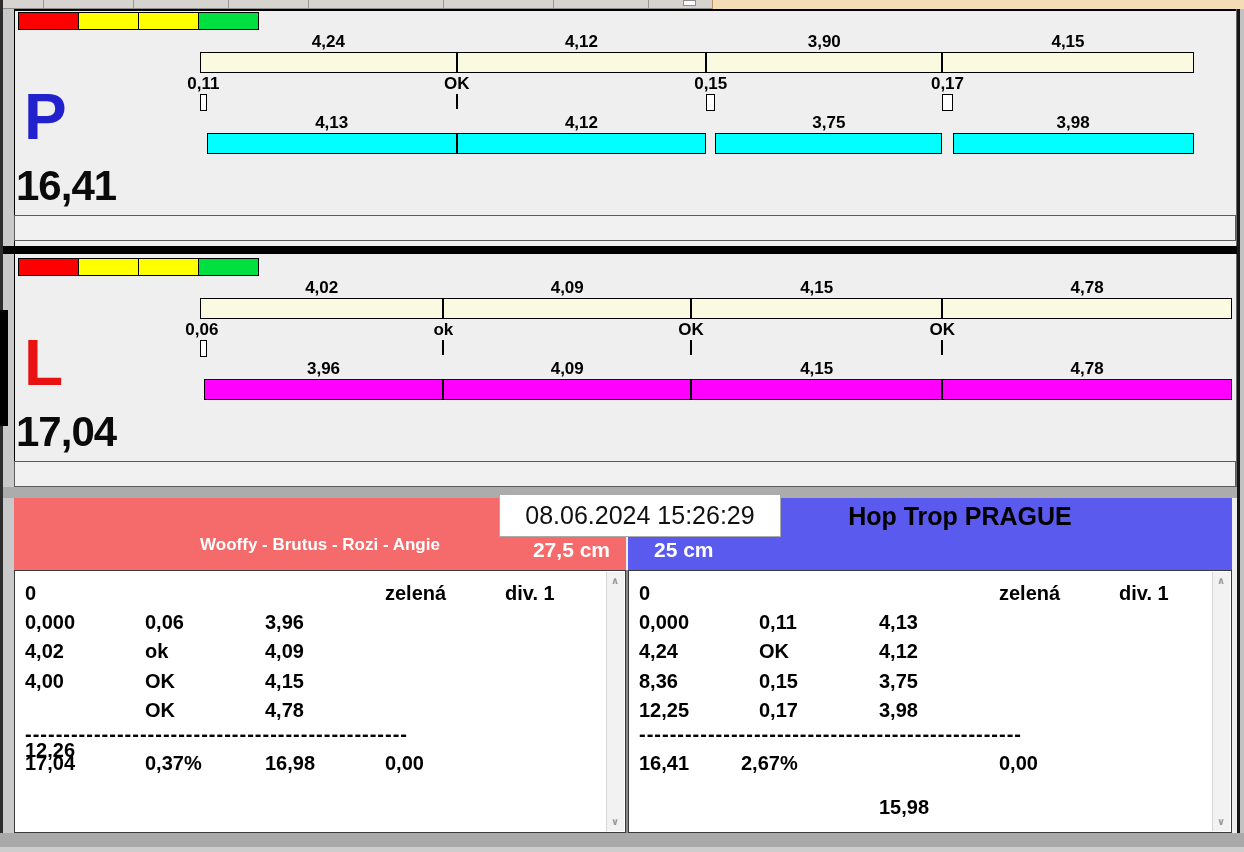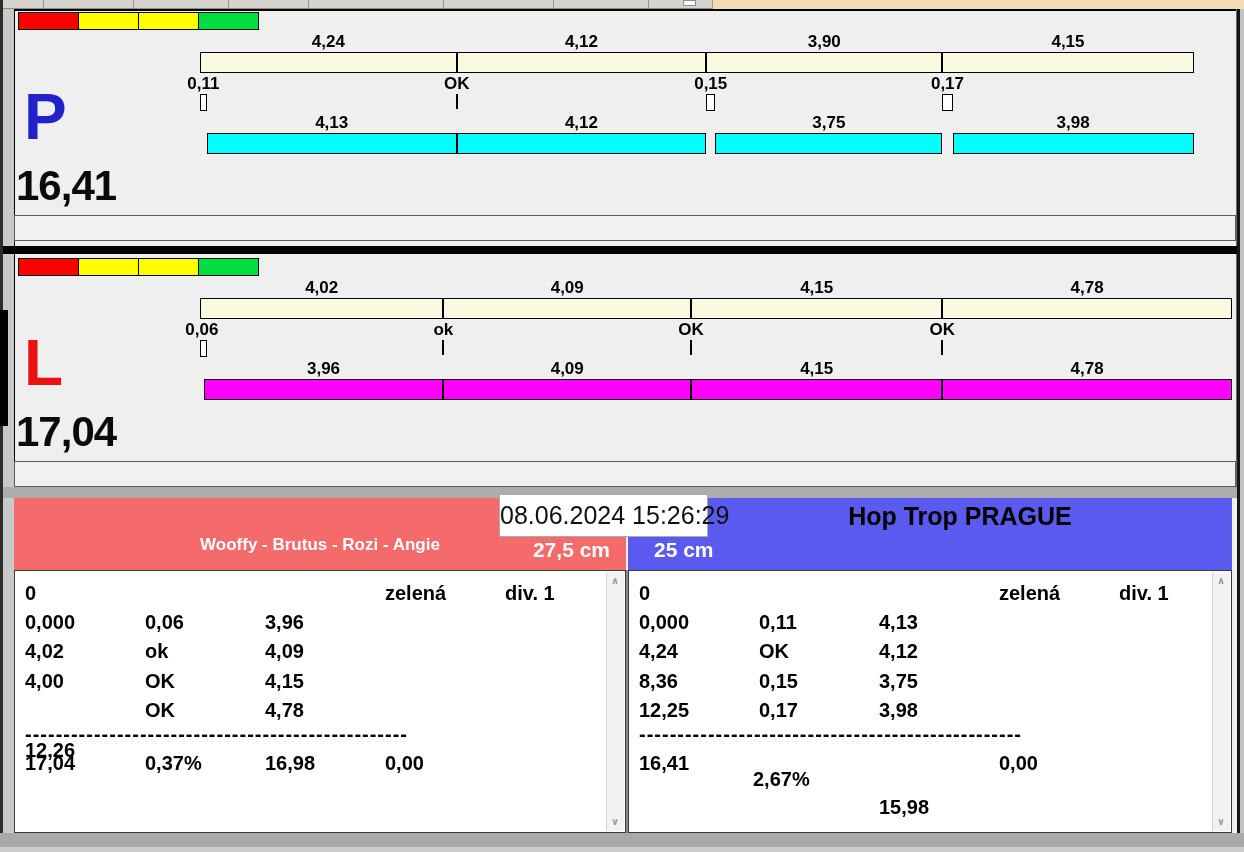--- a/index.html
+++ b/index.html
@@ -17,21 +17,21 @@
   .team-header{position:absolute;top:498px;height:72px;}
   .team-title{position:absolute;top:4px;left:0;right:0;text-align:center;font-weight:bold;font-size:25px;color:#000;white-space:nowrap;}
   .team-members{position:absolute;top:37px;left:0;right:0;text-align:center;font-weight:bold;font-size:17px;color:#fff;white-space:nowrap;}
   .jump-height{position:absolute;top:40px;font-weight:bold;font-size:21px;color:#fff;white-space:nowrap;}
   .results-table{position:absolute;top:570px;height:263px;background:#fff;box-sizing:border-box;border:1px solid #3a3a3a;}
   .t-row{position:absolute;left:0;right:20px;height:24px;}
   .t-cell{position:absolute;font-weight:bold;font-size:20px;color:#000;line-height:22px;white-space:nowrap;}
   .scrollbar{position:absolute;top:1px;bottom:1px;right:1px;width:17px;background:#F2F2F2;border-left:1px solid #D6D6D6;}
   .sb-arrow{position:absolute;left:0;width:16px;height:14px;text-align:center;font-size:10px;line-height:14px;color:#9a9a9a;font-weight:bold;}
   #datetime{
-    position:absolute;left:499px;top:494px;width:209px;height:43px;background:#FFFFFF;
+    position:absolute;left:499px;top:494px;width:282px;height:43px;background:#FFFFFF;
     border:1px solid #ABABAB;box-sizing:border-box;text-align:center;
     font-size:25px;line-height:40px;color:#101010;white-space:nowrap;
   }
 </style>
 </head>
 <body>
 
 <div id="root">
 
   <div class="abs" style="left:0;top:0;width:3px;height:852px;background:#2d2d2d;"></div>
@@ -205,21 +205,21 @@
       <div class="t-row" style="top: 128px;">
         <div class="t-cell" style="left: 10px;">12,25</div>
         <div class="t-cell" style="left: 130px;">0,17</div>
         <div class="t-cell" style="left: 250px;">3,98</div>
       </div>
       <div class="t-row" style="top: 152px;">
         <div class="t-cell" style="left: 10px; letter-spacing: 1px;">--------------------------------------------------</div>
       </div>
       <div class="t-row" style="top: 181px;">
         <div class="t-cell" style="left: 10px;">16,41</div>
-        <div class="t-cell" style="left: 124px; margin-top: 16px;">2,67%</div>
+        <div class="t-cell" style="left: 112px;">2,67%</div>
         <div class="t-cell" style="left: 250px; margin-top: 44px;">15,98</div>
         <div class="t-cell" style="left: 370px;">0,00</div>
       </div>
       <div class="scrollbar">
         <div class="sb-arrow" style="top: 2px;">∧</div>
         <div class="sb-arrow" style="bottom: 2px;">∨</div>
       </div>
     </div>
 
   <div class="abs" style="left:0;top:833px;width:1244px;height:14px;background:#A9A9A9;"></div>

